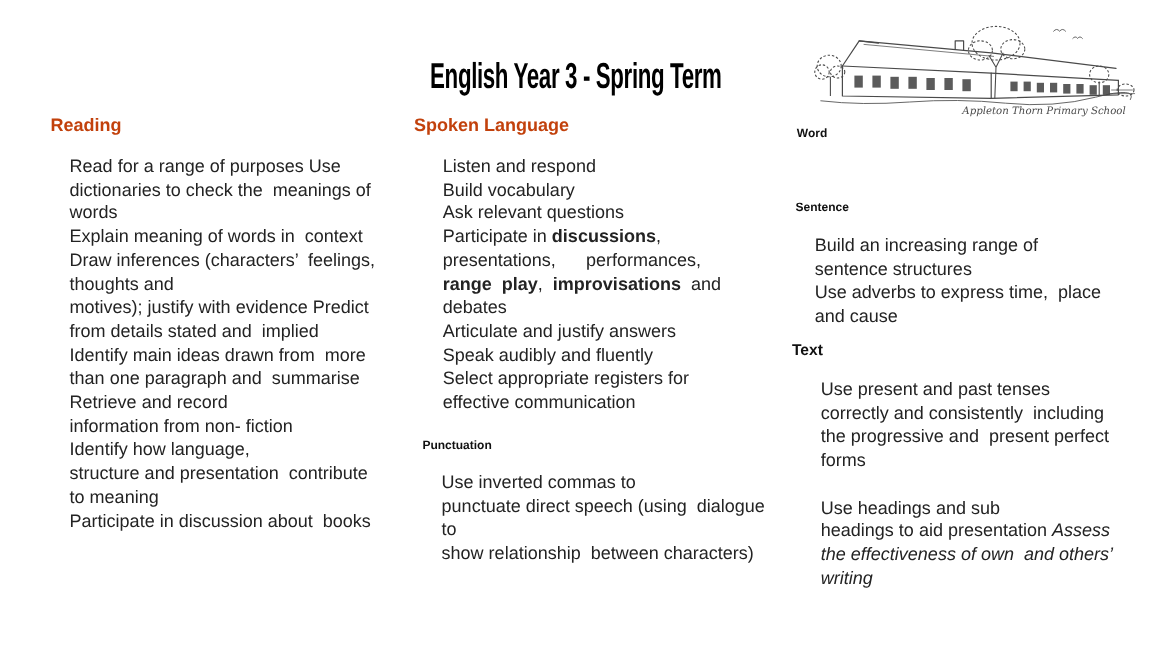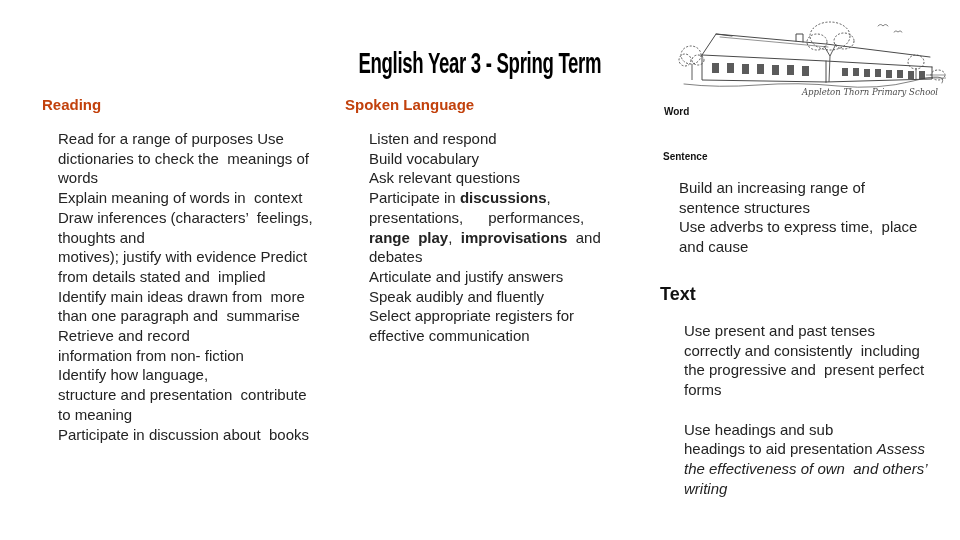--- a/index.html
+++ b/index.html
@@ -7,32 +7,32 @@
     position:relative;width:960px;height:540px;background:#ffffff;overflow:hidden;
     font-family:"Liberation Sans",sans-serif;color:#1d1d1d;
   }
   .title{position:absolute;top:44px;left:0;width:100%;text-align:center;margin:0;}
   .title-inner{
     display:inline-block;font-size:30px;font-weight:800;letter-spacing:-0.5px;
     transform:scaleX(0.62);transform-origin:center;white-space:nowrap;color:#000;
   }
   .section{position:absolute;}
   .h-lg{font-size:15px;font-weight:700;margin:0 0 7px 0;color:#c2410c;}
-  .h-xl{font-size:18px;font-weight:700;margin:0 0 6px 0;color:#111;}
+  .h-xl{font-size:13px;font-weight:700;margin:0 0 6px 0;color:#111;}
   .h-sm{font-size:10px;font-weight:700;margin:0 0 4px 0;color:#111;}
   .body{
     font-size:15px;line-height:19.7px;margin:16px;white-space:pre-wrap;color:#232323;
   }
   .reading{left:42px;top:96px;width:295px;}
   .spoken{left:345px;top:96px;width:300px;}
   .spoken .body{padding-left:8px;}
   .punct{left:352px;top:366px;width:305px;}
   .word{left:664px;top:106px;width:290px;}
   .word .body{padding-left:5px;}
-  .sentence{left:663px;top:151px;width:290px;}
+  .sentence{left:663px;top:168px;width:290px;}
   .textsec{left:660px;top:284px;width:300px;}
   .textsec .body{padding-left:8px;}
   .logo{position:absolute;left:678px;top:10px;width:268px;height:90px;}
   .logo svg{display:block;width:100%;height:100%;}
 </style>
 </head>
 <body>
 
 <div class="page">
 
@@ -132,20 +132,26 @@
 Participate in </span><span style="font-weight: 700; text-align: center;">discussions</span><span>,
 presentations,      performances,
 </span><span style="font-weight: 700;">range  play</span><span>,  </span><span style="font-weight: 700;">improvisations</span><span>  and
 debates
 Articulate and justify answers
 Speak audibly and fluently
 Select appropriate registers for
 effective communication</span></p>
   </div>
 
+  <div class="section punct">
+    <h2 class="h-sm">Punctuation</h2>
+    <p class="body">Use inverted commas to
+punctuate direct speech (using  dialogue to
+show relationship  between characters)</p>
+  </div>
 
   <div class="section word">
     <h2 class="h-sm">Word</h2>
   </div>
 
   <div class="section sentence">
     <h2 class="h-sm">Sentence</h2>
     <p class="body">Build an increasing range of
 sentence structures
 Use adverbs to express time,  place

